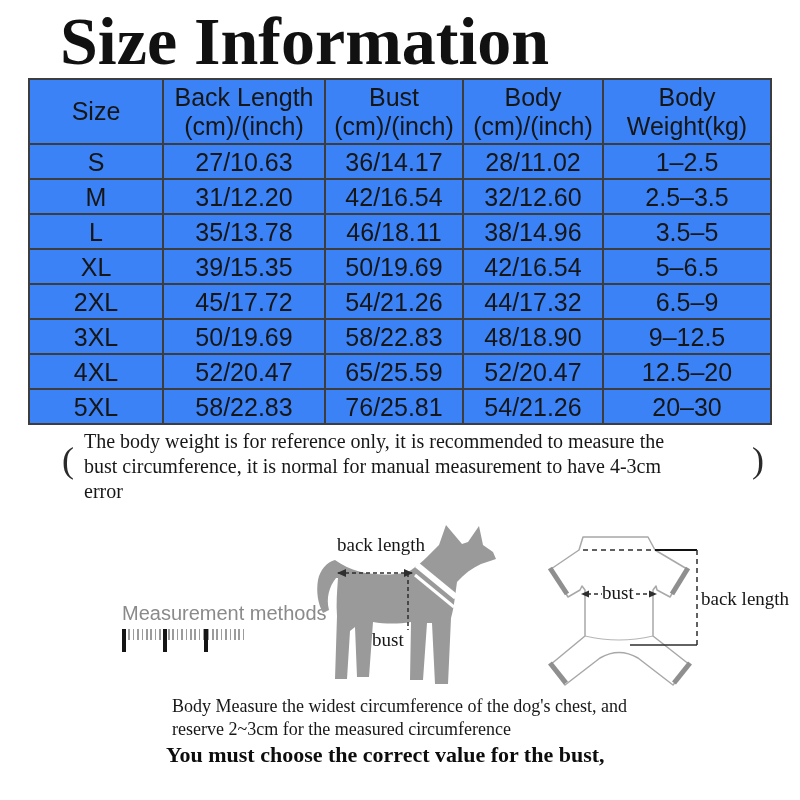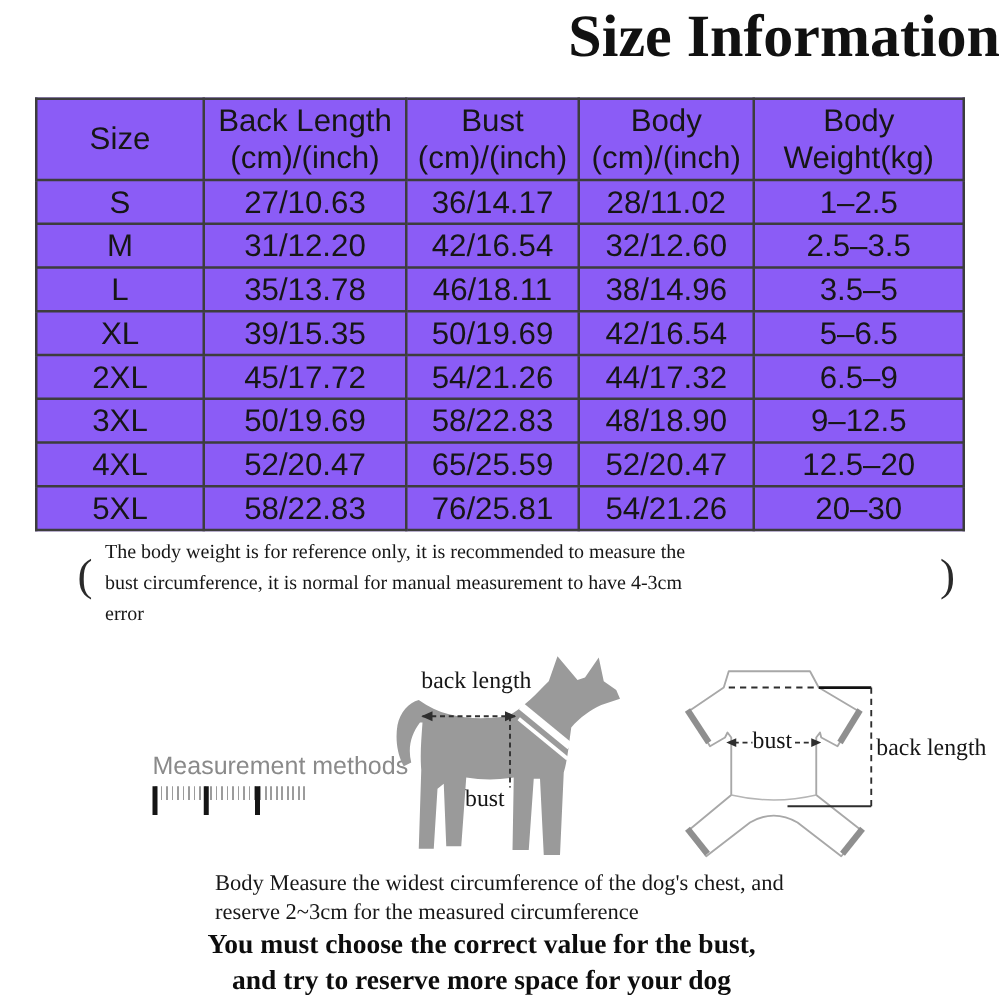--- a/index.html
+++ b/index.html
@@ -1,38 +1,38 @@
 <!DOCTYPE html>
 <html><head>
 <meta charset="utf-8">
 <style>
   html,body { margin:0; padding:0; background:#ffffff; }
   .canvas {
     position:relative; width:800px; height:800px; background:#ffffff;
     color:#1b1b1b; font-family:"Liberation Sans", sans-serif; overflow:hidden;
   }
   .title {
-    position:absolute; top:2px; left:60px; width:740px; text-align:right;
-    font-family:"Liberation Serif", serif; font-weight:bold; font-size:48px;
+    position:absolute; top:2px; left:60px; width:740px; text-align:left;
+    font-family:"Liberation Serif", serif; font-weight:bold; font-size:68px;
     color:#111; letter-spacing:0px; white-space:nowrap;
   }
   table.size-table {
     position:absolute; left:28px; top:78px; width:742px; height:338px;
-    border-collapse:collapse; table-layout:fixed; background:#8b5cf6;
+    border-collapse:collapse; table-layout:fixed; background:#3b82f6;
   }
   .size-table th, .size-table td {
     border:2px solid #3d3d3d; text-align:center; vertical-align:middle;
     padding:0; font-weight:normal; color:#161616;
   }
   .size-table thead th { height:63px; font-size:25px; line-height:29px; }
   .size-table tbody td { font-size:25px; height:33px; line-height:30px; }
   .hdr-line { display:block; }
   .note-text {
     position:absolute; left:84px; top:429px; width:680px;
-    font-family:"Liberation Serif", serif; font-size:16px; line-height:25px; color:#171717;
+    font-family:"Liberation Serif", serif; font-size:20px; line-height:25px; color:#171717;
   }
   .paren {
     position:absolute; top:442px; font-family:"Liberation Serif", serif;
     font-size:36px; color:#2a2a2a; line-height:36px;
   }
   .paren.open { left:62px; }
   .paren.close { left:752px; }
   .mm-label {
     position:absolute; left:122px; top:602px; font-size:20px; color:#8a8a8a;
     font-family:"Liberation Sans", sans-serif;
@@ -236,16 +236,15 @@
   <div class="diag-label lbl-dog-bust">bust</div>
   <div class="diag-label lbl-garm-bust">bust</div>
   <div class="diag-label lbl-garm-backlength">back length</div>
 
   <div class="footer-note">
     <div>Body Measure the widest circumference of the dog's chest, and</div>
     <div>reserve 2~3cm for the measured circumference</div>
   </div>
   <div class="footer-bold">
     <div>You must choose the correct value for the bust,</div>
-    <div>and try to reserve more space for your dog</div>
   </div>
 
 </div>
 
 </body></html>

